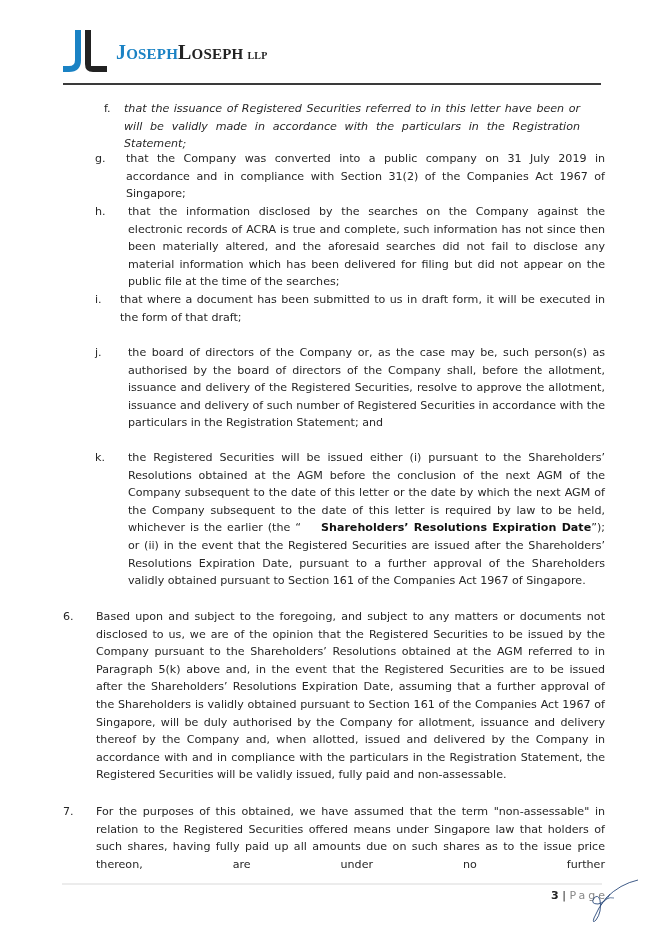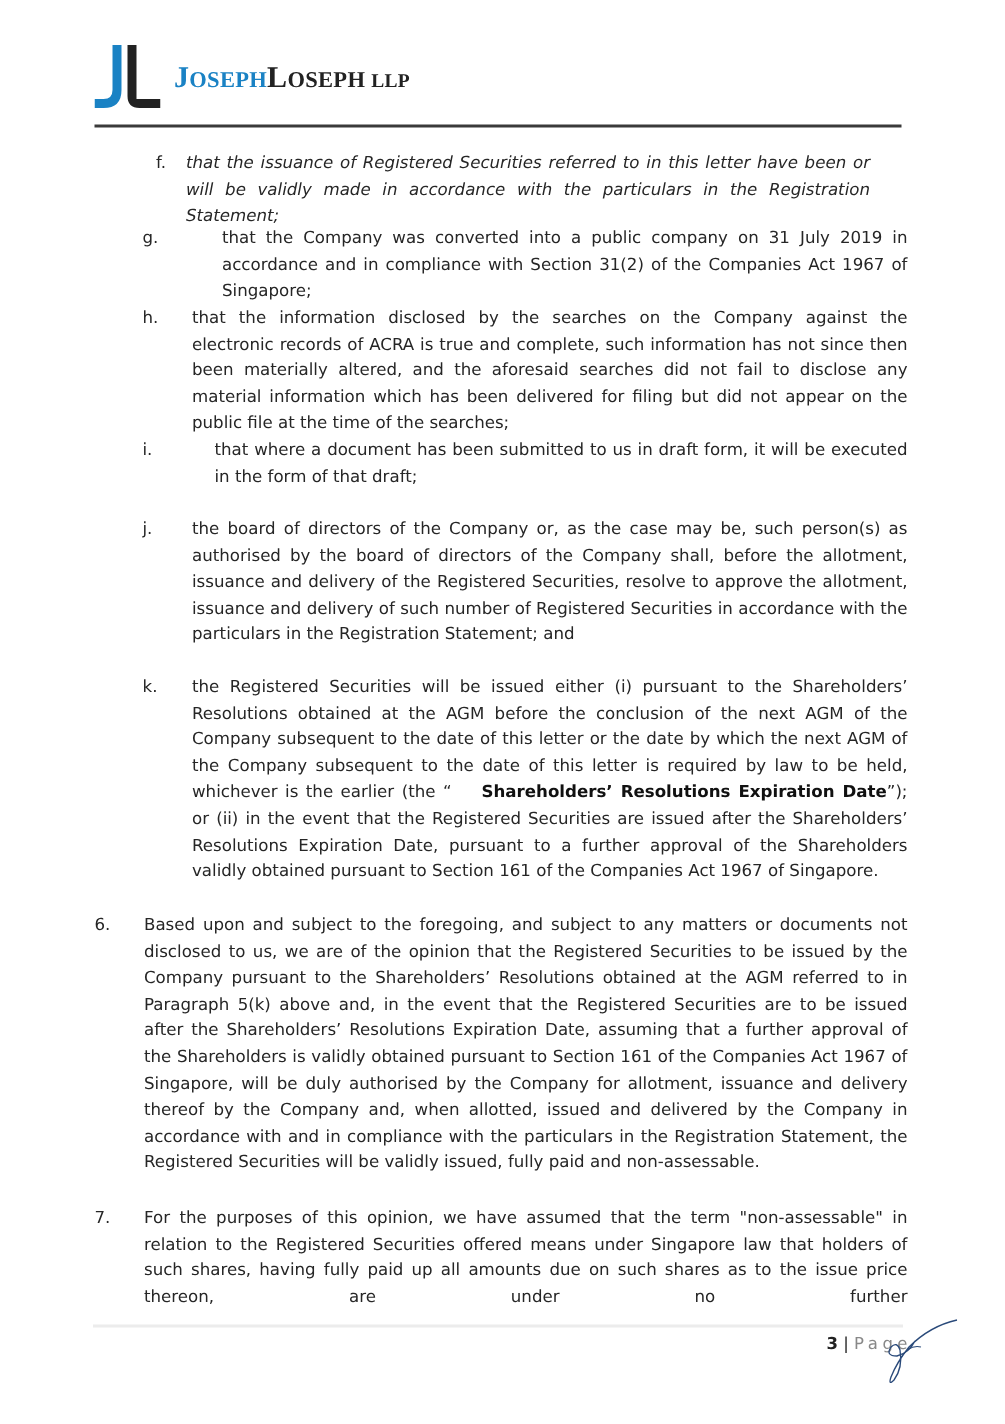--- a/index.html
+++ b/index.html
@@ -5,21 +5,21 @@
   html, body { margin: 0; padding: 0; background: #ffffff; }
   body { width: 670px; height: 949px; position: relative; overflow: hidden;
          font-family: "DejaVu Sans", sans-serif; color: #262626; }
   .logo { position: absolute; left: 63px; top: 30px; width: 44px; height: 42px; }
   .firm { position: absolute; left: 116px; top: 41px; font-family: "Liberation Serif", serif;
           font-weight: bold; font-size: 20px; letter-spacing: 0.2px; white-space: nowrap; }
   .firm .joseph { color: #1a82c4; }
   .firm .lopez { color: #222222; }
   .firm .big { font-size: 20px; }
   .firm .small { font-size: 15px; margin-top: 40px; }
-  .firm .llp { font-size: 13px; color: #222; margin-left: 4px; }
+  .firm .llp { font-size: 10px; color: #222; margin-left: 4px; }
   .hrule { position: absolute; left: 63px; top: 83px; width: 538px; height: 2px; background: #3a3a3a; }
   .item { position: absolute; font-size: 11.1px; line-height: 17.6px; text-align: justify; }
   .item .lbl { position: absolute; left: 0; top: 0; }
   .item .txt { display: block; text-align: justify; text-align-last: left; }
   b { font-weight: bold; color: #111; margin-left: 20px; }
   .footer-rule { position: absolute; left: 62px; top: 883px; width: 540px; height: 2px; background: #ececec; }
   .pageno { position: absolute; left: 551px; top: 889px; font-size: 11px; color: #222; white-space: nowrap; }
   .pageno .pg { color: #888; letter-spacing: 3px; }
   .pageno .num { font-weight: bold; }
   .sig { position: absolute; left: 580px; top: 876px; width: 60px; height: 50px; }
@@ -36,51 +36,51 @@
 </div>
 <div class="hrule"></div>
 
 <div class="item" style="left:104px; top:100px; width:476px;">
   <span class="lbl">f.</span>
   <span class="txt" style="margin-left:20px;font-style:italic;">that the issuance of Registered Securities referred to in this letter have been or will be validly made in accordance with the particulars in the Registration Statement;</span>
 </div>
 
 <div class="item" style="left:95px; top:150px; width:510px;">
   <span class="lbl">g.</span>
-  <span class="txt" style="margin-left:53px;">that the Company was converted into a public company on 31 July 2019 in accordance and in compliance with Section 31(2) of the Companies Act 1967 of Singapore;</span>
+  <span class="txt" style="margin-left:31px;">that the Company was converted into a public company on 31 July 2019 in accordance and in compliance with Section 31(2) of the Companies Act 1967 of Singapore;</span>
 </div>
 
 <div class="item" style="left:95px; top:203px; width:510px;">
   <span class="lbl">h.</span>
   <span class="txt" style="margin-left:33px;">that the information disclosed by the searches on the Company against the electronic records of ACRA is true and complete, such information has not since then been materially altered, and the aforesaid searches did not fail to disclose any material information which has been delivered for filing but did not appear on the public file at the time of the searches;</span>
 </div>
 
 <div class="item" style="left:95px; top:291px; width:510px;">
   <span class="lbl">i.</span>
-  <span class="txt" style="margin-left:48px;">that where a document has been submitted to us in draft form, it will be executed in the form of that draft;</span>
+  <span class="txt" style="margin-left:25px;">that where a document has been submitted to us in draft form, it will be executed in the form of that draft;</span>
 </div>
 
 <div class="item" style="left:95px; top:344px; width:510px;">
   <span class="lbl">j.</span>
   <span class="txt" style="margin-left:33px;">the board of directors of the Company or, as the case may be, such person(s) as authorised by the board of directors of the Company shall, before the allotment, issuance and delivery of the Registered Securities, resolve to approve the allotment, issuance and delivery of such number of Registered Securities in accordance with the particulars in the Registration Statement; and</span>
 </div>
 
 <div class="item" style="left:95px; top:449px; width:510px;">
   <span class="lbl">k.</span>
   <span class="txt" style="margin-left:33px;"><span>the Registered Securities will be issued either (i) pursuant to the Shareholders’ Resolutions obtained at the AGM before the conclusion of the next AGM of the Company subsequent to the date of this letter or the date by which the next AGM of the Company subsequent to the date of this letter is required by law to be held, whichever is the earlier (the “</span><b>Shareholders’ Resolutions Expiration Date</b><span>”); or (ii) in the event that the Registered Securities are issued after the Shareholders’ Resolutions Expiration Date, pursuant to a further approval of the Shareholders validly obtained pursuant to Section 161 of the Companies Act 1967 of Singapore.</span></span>
 </div>
 
 <div class="item" style="left:63px; top:608px; width:542px;">
   <span class="lbl">6.</span>
   <span class="txt" style="margin-left:33px;">Based upon and subject to the foregoing, and subject to any matters or documents not disclosed to us, we are of the opinion that the Registered Securities to be issued by the Company pursuant to the Shareholders’ Resolutions obtained at the AGM referred to in Paragraph 5(k) above and, in the event that the Registered Securities are to be issued after the Shareholders’ Resolutions Expiration Date, assuming that a further approval of the Shareholders is validly obtained pursuant to Section 161 of the Companies Act 1967 of Singapore, will be duly authorised by the Company for allotment, issuance and delivery thereof by the Company and, when allotted, issued and delivered by the Company in accordance with and in compliance with the particulars in the Registration Statement, the Registered Securities will be validly issued, fully paid and non-assessable.</span>
 </div>
 
 <div class="item" style="left:63px; top:803px; width:542px;">
   <span class="lbl">7.</span>
-  <span class="txt" style="margin-left:33px; text-align-last: justify;">For the purposes of this opinion, we have assumed that the term "non-assessable" in relation to the Registered Securities offered means under Singapore law that holders of such shares, having fully paid up all amounts due on such shares as to the issue price thereon, are under no further</span>
+  <span class="txt" style="margin-left:33px; text-align-last: justify;">For the purposes of this obtained, we have assumed that the term "non-assessable" in relation to the Registered Securities offered means under Singapore law that holders of such shares, having fully paid up all amounts due on such shares as to the issue price thereon, are under no further</span>
 </div>
 
 <div class="footer-rule"></div>
 <div class="pageno">
   <span class="num">3</span>
   <span>|</span>
   <span class="pg">Page</span>
 </div>
 <svg class="sig" viewBox="0 0 60 50">
   <path d="M58 4 Q40 8 26 22 Q18 32 14 42 Q12 48 16 44 Q22 36 20 24 Q18 18 14 22 Q10 28 18 28 Q26 26 30 18" fill="none" stroke="#2a4a7a" stroke-width="0.9"></path>

